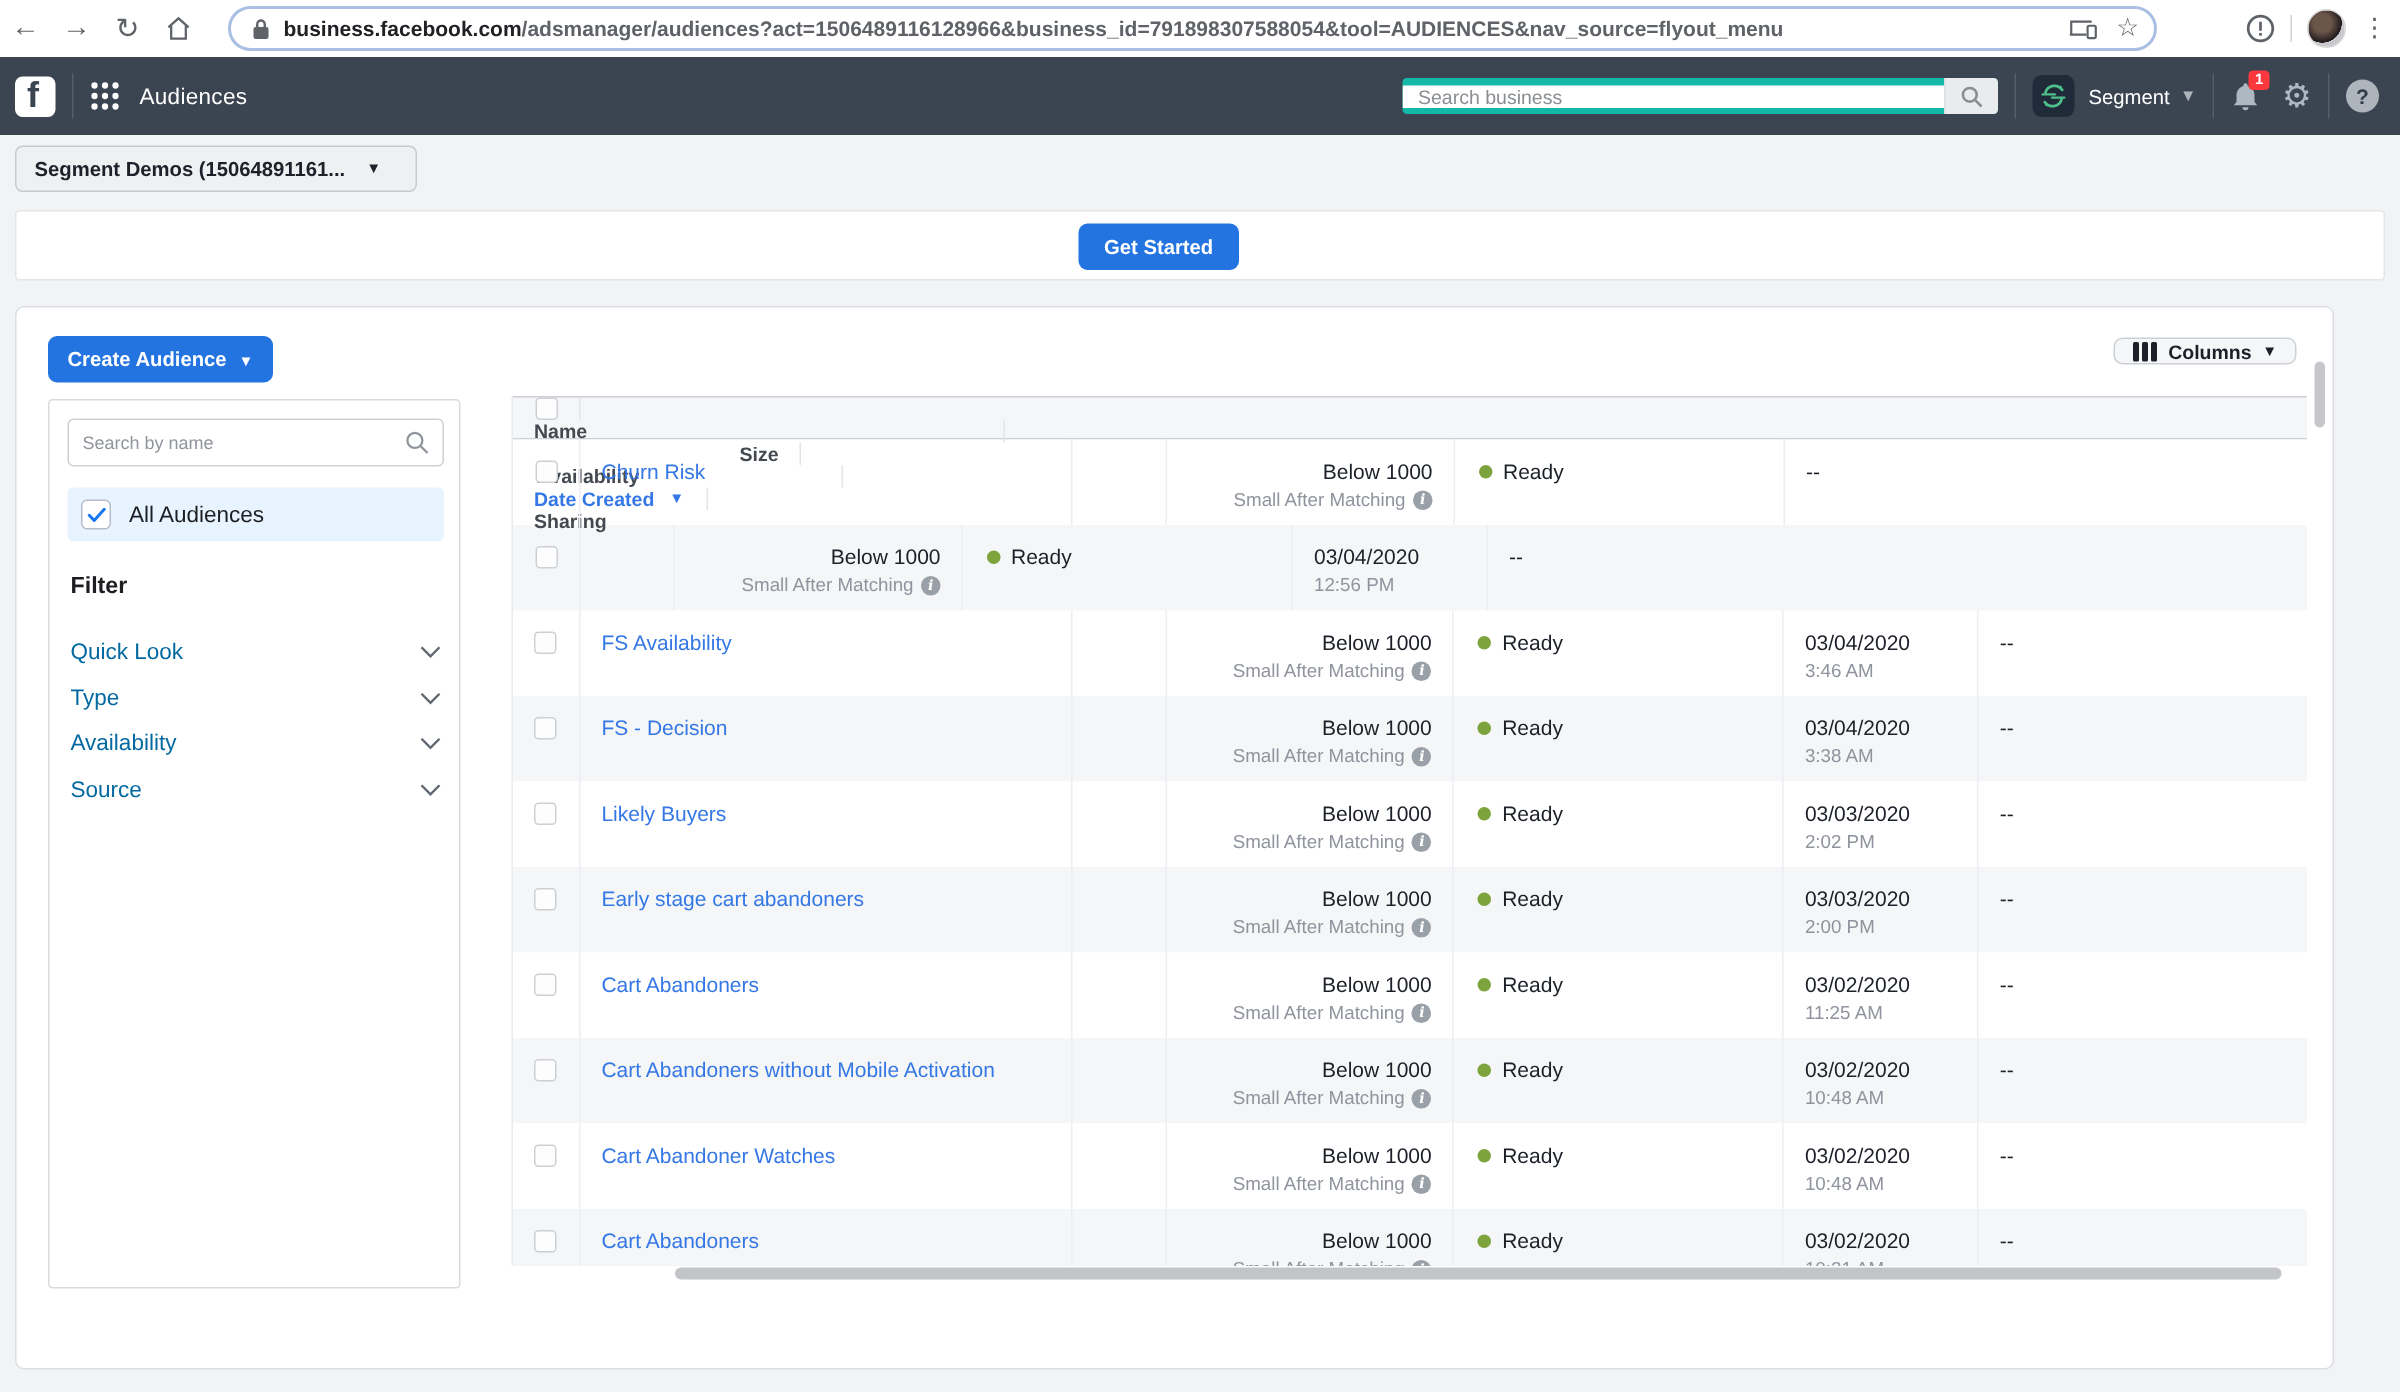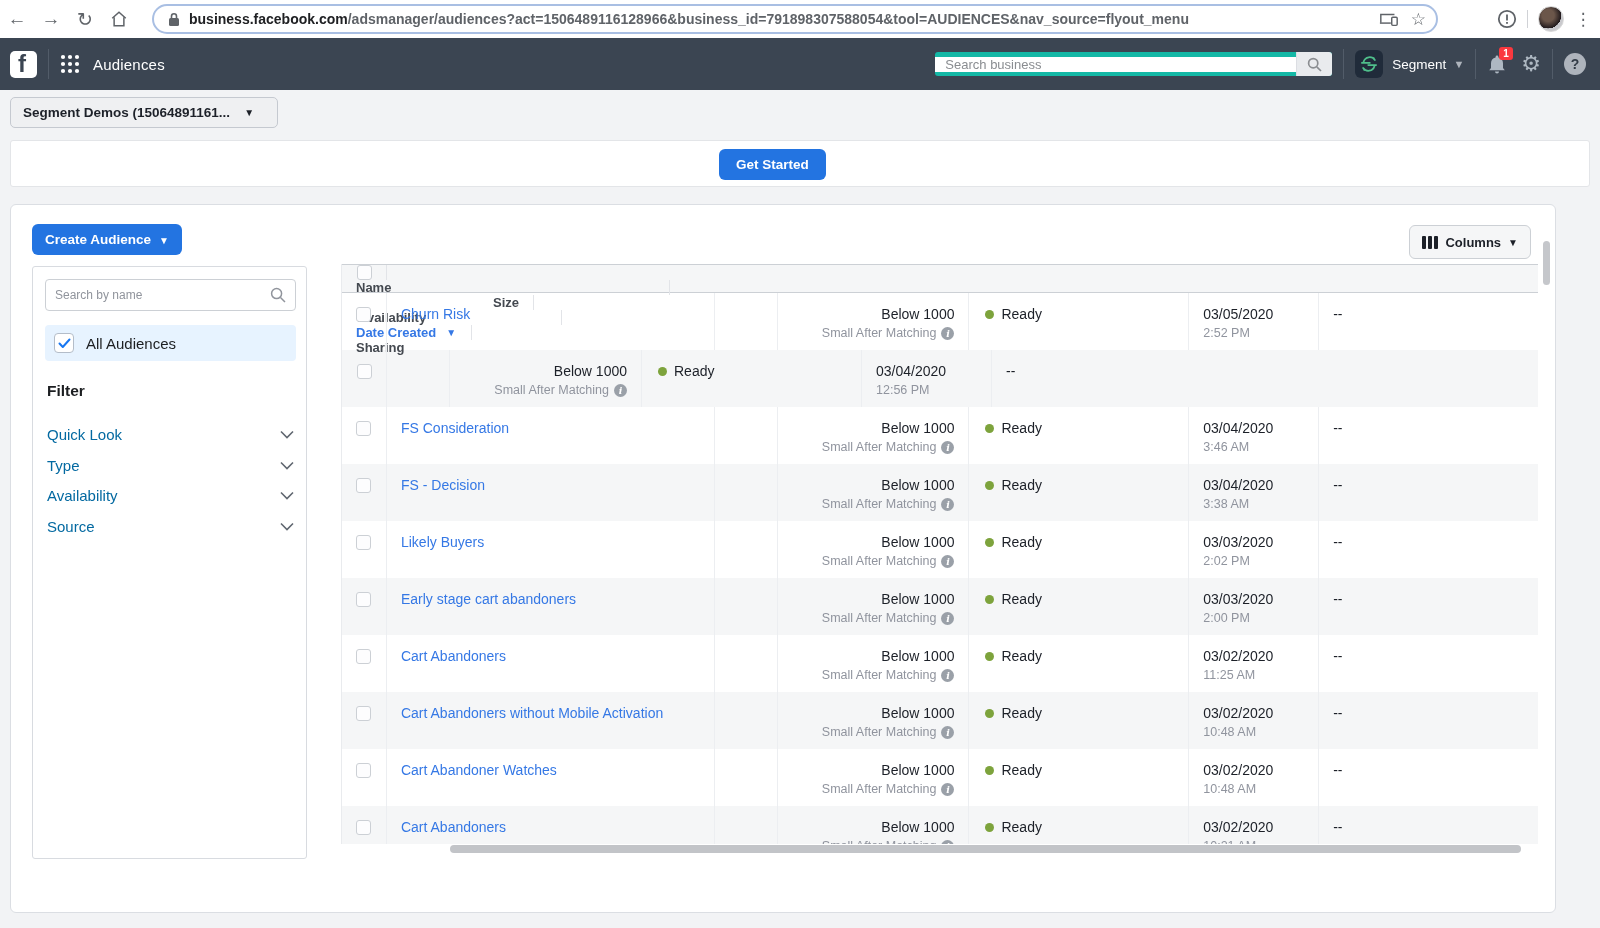--- a/index.html
+++ b/index.html
@@ -60,21 +60,21 @@
     border:0; border-radius:6px; color:#fff; font-size:13.5px; font-weight:bold;
     font-family:"Liberation Sans",sans-serif; cursor:pointer; }
 
   
   #main-card { position:absolute; left:10px; top:204px; width:1546px; height:709px; background:#fff;
     border:1px solid #dbdee3; border-radius:6px; }
   #create-audience-btn { position:absolute; left:21px; top:19px; height:31px; padding:0 13px; background:#2374e1;
     border:0; border-radius:6px; color:#fff; font-size:13.5px; font-weight:bold;
     font-family:"Liberation Sans",sans-serif; cursor:pointer; }
   #create-audience-btn .caret { font-size:10px; margin-left:8px; }
-  #columns-btn { position:absolute; right:24px; top:20px; height:34px; padding:0 12px; background:#f5f6f7;
+  #columns-btn { position:absolute; right:24px; top:20px; height:18px; padding:0 12px; background:#f5f6f7;
     border:1px solid #ccd0d5; border-radius:6px; display:flex; align-items:center; gap:7px;
     font-size:13px; font-weight:bold; color:#1c2028; font-family:"Liberation Sans",sans-serif; cursor:pointer; }
   #columns-btn .caret { font-size:10px; color:#1c2028; }
   .cols-icon { display:inline-flex; gap:2px; }
   .cols-icon i { width:4px; height:13px; background:#1c2028; border-radius:1px; }
 
   
   #sidebar { position:absolute; left:21px; top:61px; width:275px; height:593px; border:1px solid #d8dbe0;
     border-radius:3px; background:#fff; }
   #name-search { position:absolute; left:12px; top:12px; width:251px; height:32px; border:1px solid #ccd0d5;
@@ -322,24 +322,20 @@
           <span>Small After Matching</span>
           <span class="info-dot">i</span>
         </div>
       </div>
       <div class="td c-avail">
         <div class="ready">
               <span class="dot"></span>
               <span>Ready</span>
             </div>
       </div>
-      <div class="td c-date">
-        <div>03/05/2020</div>
-        <div class="sub">2:52 PM</div>
-      </div>
       <div class="td c-share">--</div>
     </div>
 
     <div class="tr even">
       <div class="td c-check">
             <span class="row-cb"></span>
           </div>
       <div class="td c-spacer"></div>
       <div class="td c-size">
         <div>Below 1000</div>
@@ -358,21 +354,21 @@
         <div>03/04/2020</div>
         <div class="sub">12:56 PM</div>
       </div>
       <div class="td c-share">--</div>
     </div>
 
     <div class="tr">
       <div class="td c-check">
             <span class="row-cb"></span>
           </div>
-      <div class="td c-name"><a class="name-link" href="#">FS Consideration</a></div>
+      <div class="td c-name"><a class="name-link" href="#">FS Availability</a></div>
       <div class="td c-spacer"></div>
       <div class="td c-size">
         <div>Below 1000</div>
         <div class="sub size-note">
           <span>Small After Matching</span>
           <span class="info-dot">i</span>
         </div>
       </div>
       <div class="td c-avail">
         <div class="ready">

